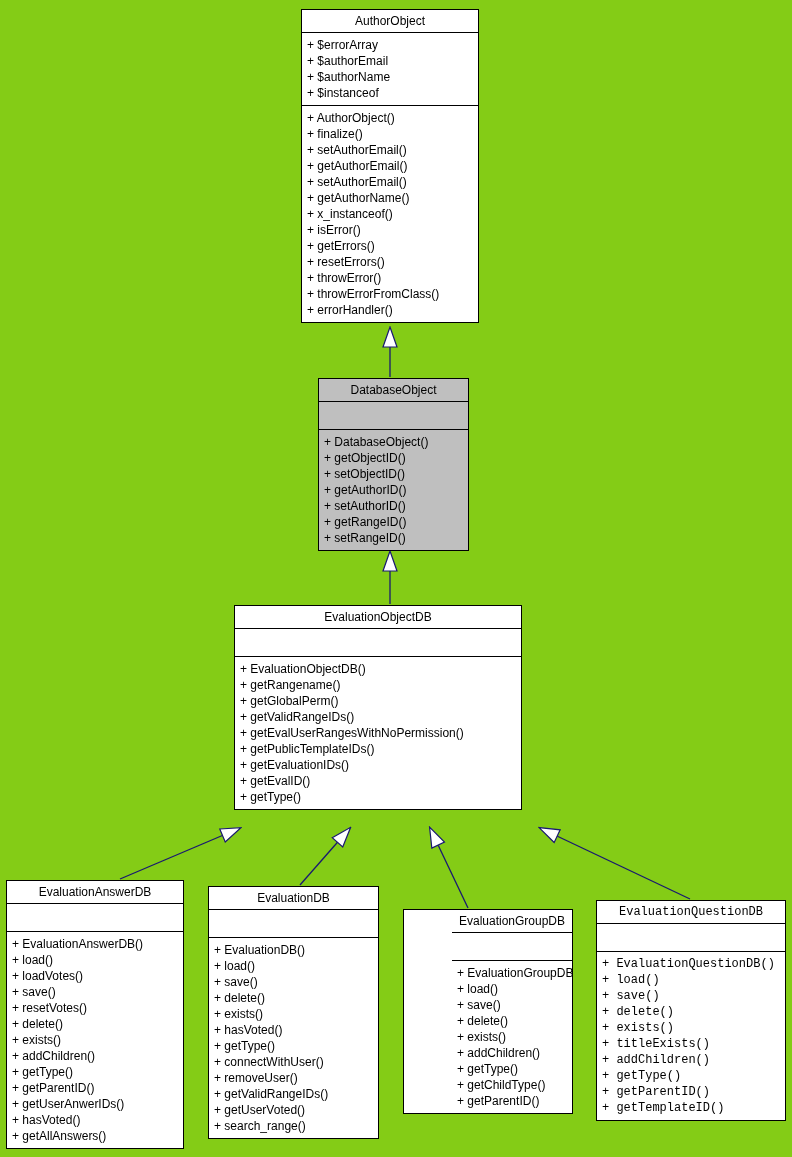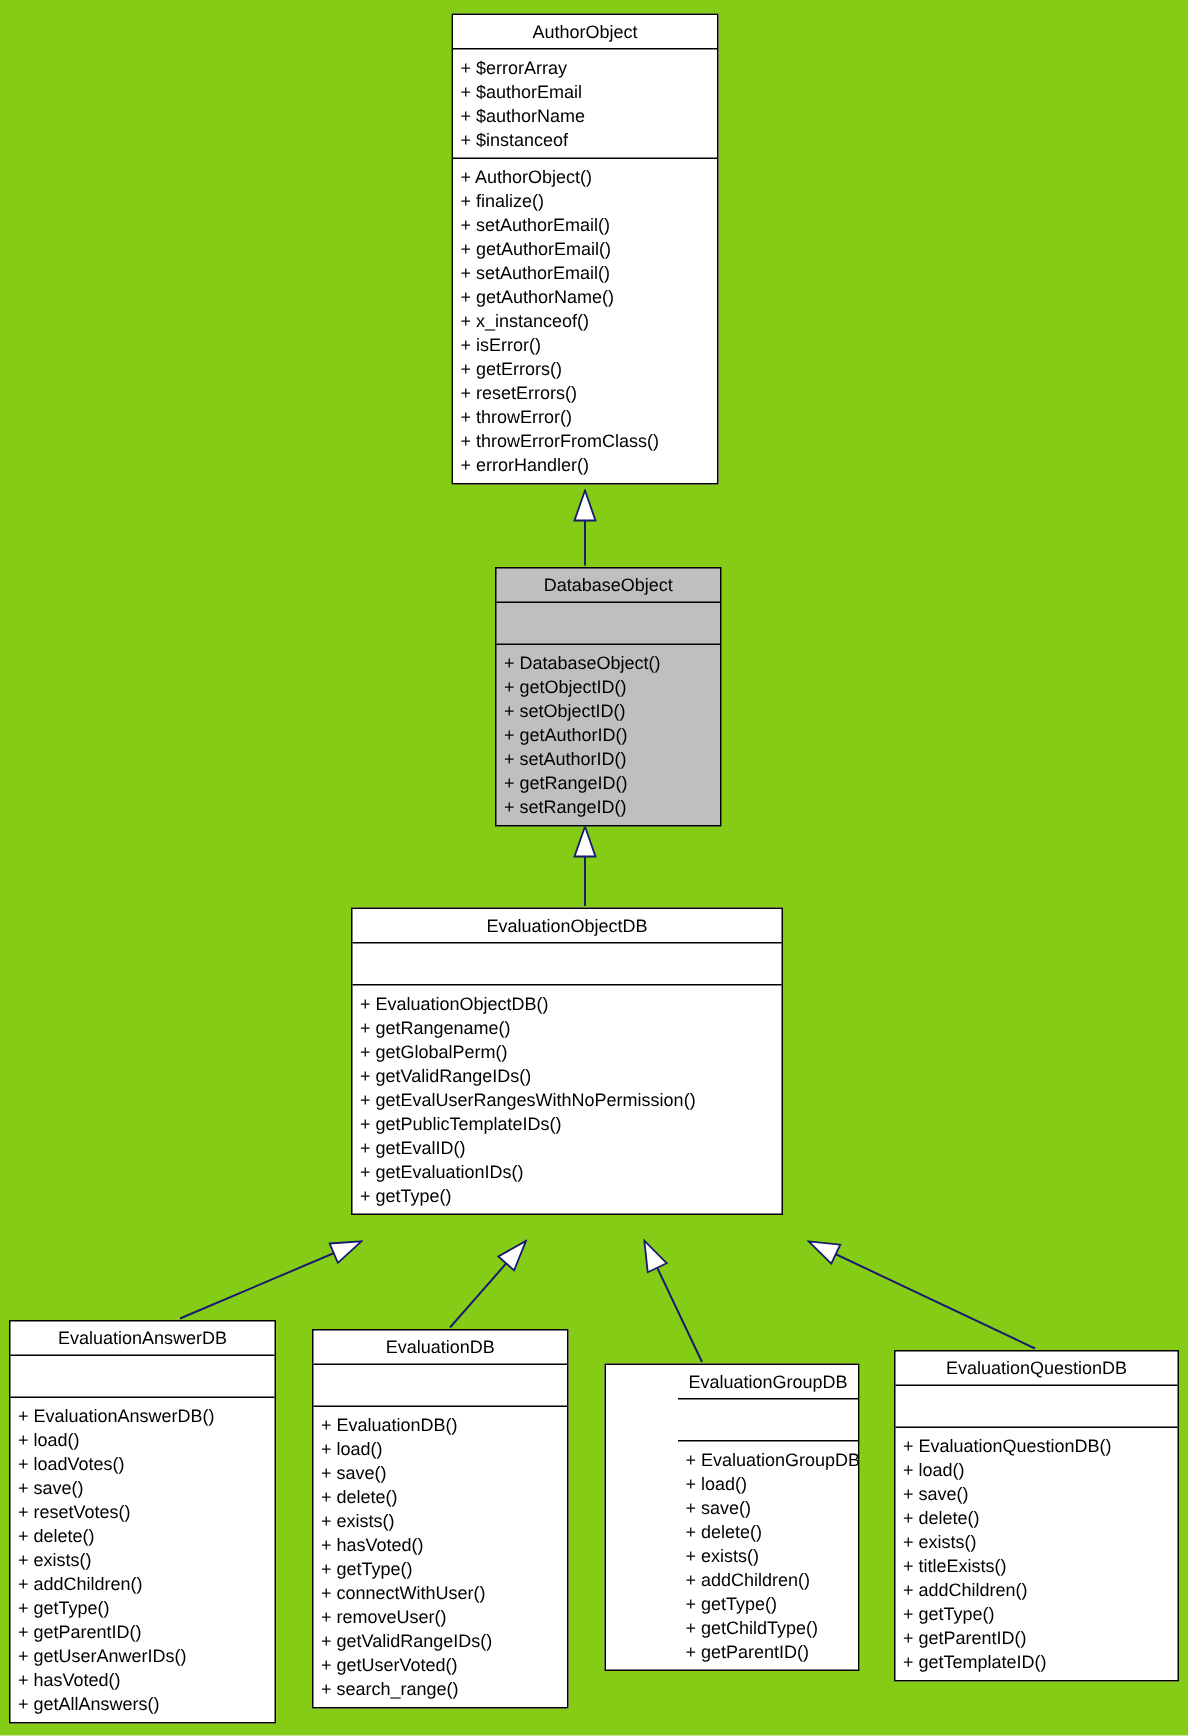--- a/index.html
+++ b/index.html
@@ -86,21 +86,21 @@
         <div class="member">+ x_instanceof()</div>
         <div class="member">+ isError()</div>
         <div class="member">+ getErrors()</div>
         <div class="member">+ resetErrors()</div>
         <div class="member">+ throwError()</div>
         <div class="member">+ throwErrorFromClass()</div>
         <div class="member">+ errorHandler()</div>
       </div>
   </div>
 
-  <div class="class-box highlight" style="left:330px; top:378px; width:151px;">
+  <div class="class-box highlight" style="left:318px; top:378px; width:151px;">
     <div class="class-title">DatabaseObject</div>
     <div class="class-attrs"></div>
     <div class="class-methods">
         <div class="member">+ DatabaseObject()</div>
         <div class="member">+ getObjectID()</div>
         <div class="member">+ setObjectID()</div>
         <div class="member">+ getAuthorID()</div>
         <div class="member">+ setAuthorID()</div>
         <div class="member">+ getRangeID()</div>
         <div class="member">+ setRangeID()</div>
@@ -110,22 +110,22 @@
   <div class="class-box" style="left:234px; top:605px; width:288px;">
     <div class="class-title">EvaluationObjectDB</div>
     <div class="class-attrs"></div>
     <div class="class-methods">
         <div class="member">+ EvaluationObjectDB()</div>
         <div class="member">+ getRangename()</div>
         <div class="member">+ getGlobalPerm()</div>
         <div class="member">+ getValidRangeIDs()</div>
         <div class="member">+ getEvalUserRangesWithNoPermission()</div>
         <div class="member">+ getPublicTemplateIDs()</div>
+        <div class="member">+ getEvaluationIDs()</div>
         <div class="member">+ getEvalID()</div>
-        <div class="member">+ getEvaluationIDs()</div>
         <div class="member">+ getType()</div>
       </div>
   </div>
 
   <div class="class-box" style="left:6px; top:880px; width:178px;">
     <div class="class-title">EvaluationAnswerDB</div>
     <div class="class-attrs"></div>
     <div class="class-methods">
         <div class="member">+ EvaluationAnswerDB()</div>
         <div class="member">+ load()</div>
@@ -171,21 +171,21 @@
         <div class="member">+ save()</div>
         <div class="member">+ delete()</div>
         <div class="member">+ exists()</div>
         <div class="member">+ addChildren()</div>
         <div class="member">+ getType()</div>
         <div class="member">+ getChildType()</div>
         <div class="member">+ getParentID()</div>
       </div>
   </div>
 
-  <div class="class-box" style="left:596px; top:900px; width:190px;">
+  <div class="class-box" style="left:596px; top:900px; width:190px;font-family:Liberation Mono, monospace;">
     <div class="class-title">EvaluationQuestionDB</div>
     <div class="class-attrs"></div>
     <div class="class-methods">
         <div class="member">+ EvaluationQuestionDB()</div>
         <div class="member">+ load()</div>
         <div class="member">+ save()</div>
         <div class="member">+ delete()</div>
         <div class="member">+ exists()</div>
         <div class="member">+ titleExists()</div>
         <div class="member">+ addChildren()</div>

